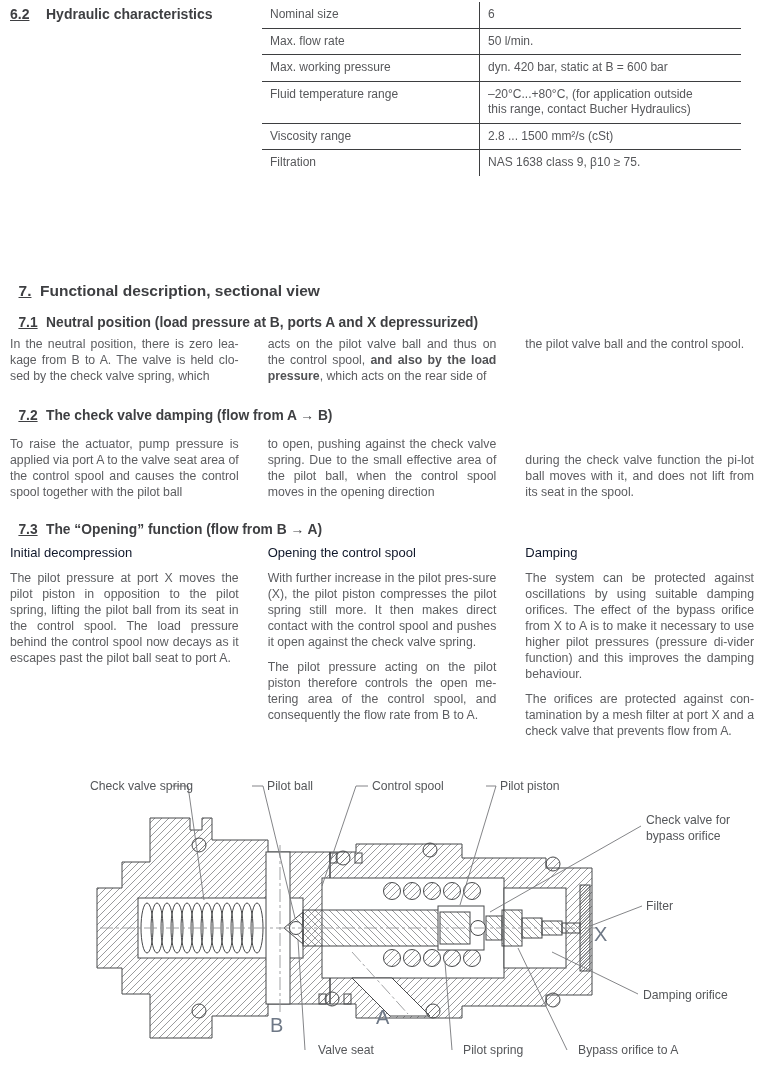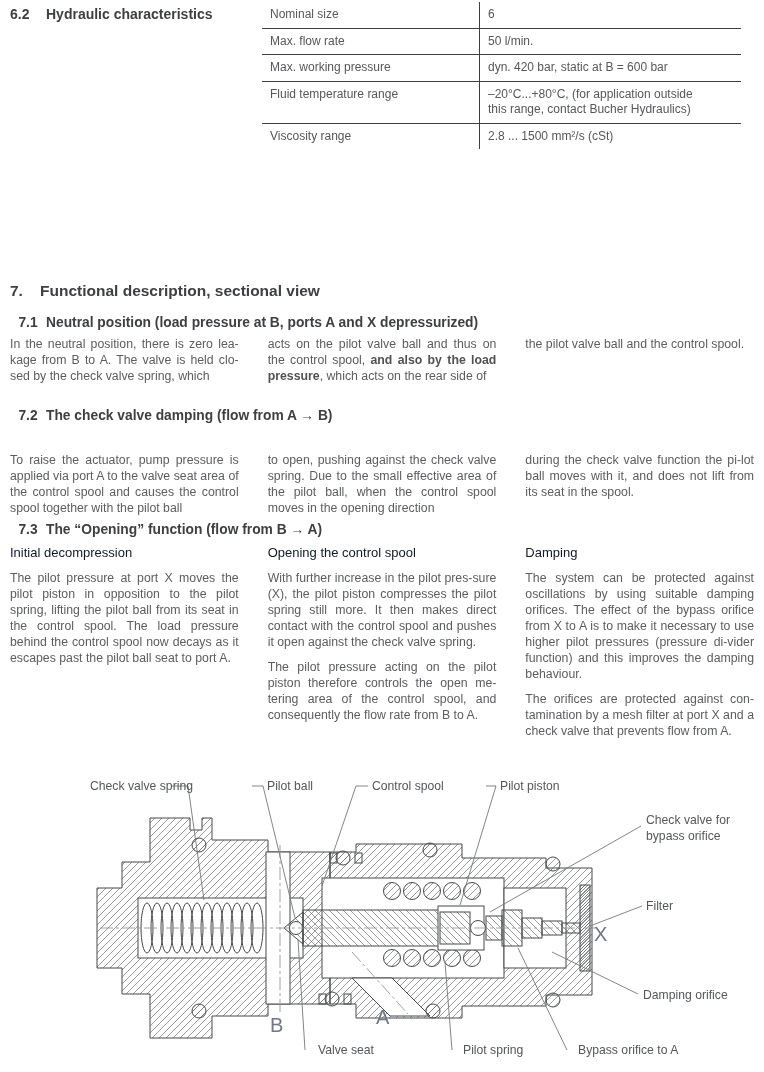--- a/index.html
+++ b/index.html
@@ -1,42 +1,42 @@
 <!DOCTYPE html>
 <html><head>
 <meta charset="utf-8">
 <style>
   html,body{margin:0;padding:0;background:#ffffff;}
   body{width:764px;height:1072px;position:relative;font-family:"Liberation Sans",sans-serif;overflow:hidden;}
   .abs{position:absolute;}
-  .h-num{display:inline-block;}
+  .h-num{display:inline-block;text-decoration:underline;}
   .h-title{display:inline-block;}
   h1,h2,h3{margin:0;font-weight:bold;color:#3e3f42;}
   .h62{left:10px;top:6px;font-size:14px;}
   .h62 .h-num{width:36px;}
-  .h7{left:10px;top:282px;font-size:15.5px;}
+  .h7{left:10px;top:282px;font-size:15.5px;text-align:center;}
   .h7 .h-num{width:30px;}
   .hsub{font-size:13.8px;text-align:center;}
   .hsub .h-num{width:36px;}
   .h71{left:10px;top:315px;}
   .h72{left:10px;top:408px;}
   .h73{left:10px;top:522px;}
   
   .spec-table{position:absolute;left:262px;top:2px;width:479px;border-collapse:collapse;font-size:12px;color:#56575a;}
   .spec-table td{vertical-align:top;padding:5px 4px 5px 8px;line-height:15.5px;}
   .spec-table td.lbl{width:205px;}
   .spec-table td.val{border-left:1px solid #3d3e40;white-space:pre-line;}
   .spec-table tr:not(:last-child) td{border-bottom:1px solid #3d3e40;}
   
   .cols{position:absolute;left:10px;width:744px;display:flex;gap:29px;}
   .col{width:238px;font-size:12.3px;line-height:16px;color:#5c5d60;text-align:justify;}
   .col p{margin:0 0 9px 0;}
   .colhead{font-size:13px;color:#0f172a;margin:0 0 10px 0;}
   .c71{top:336px;}
-  .c72{top:452px;}
+  .c72{top:436px;align-items:flex-end;}
   .c73h{top:545px;}
   .c73{top:570px;}
   b.inline{font-weight:bold;color:#515255;}
   
   .diagram{position:absolute;left:0;top:768px;width:764px;height:304px;}
   svg text{font-family:"Liberation Sans",sans-serif;font-size:12.2px;fill:#55575a;}
   svg text.port{font-size:20px;fill:#6e7886;}
 </style>
 </head>
 <body>
@@ -58,20 +58,24 @@
         <td class="val">dyn. 420 bar, static at B = 600 bar</td>
       </tr>
     <tr>
         <td class="lbl">Fluid temperature range</td>
         <td class="val">–20°C...+80°C, (for application outside
 this range, contact Bucher Hydraulics)</td>
       </tr>
     <tr>
         <td class="lbl">Viscosity range</td>
         <td class="val">2.8 ... 1500 mm²/s (cSt)</td>
+      </tr>
+    <tr>
+        <td class="lbl">Filtration</td>
+        <td class="val">NAS 1638 class 9, β10 ≥ 75.</td>
       </tr>
   </tbody>
 </table>
 
 <h1 class="abs h7"><span class="h-num">7.</span><span class="h-title">Functional description, sectional view</span></h1>
 
 <h3 class="abs hsub h71"><span class="h-num">7.1</span><span class="h-title">Neutral position (load pressure at B, ports A and X depressurized)</span></h3>
 <div class="cols c71">
   <div class="col">In the neutral position, there is zero lea-kage from B to A. The valve is held clo-sed by the check valve spring, which</div>
   <div class="col"><span>acts on the pilot valve ball and thus on the control spool, </span><b class="inline">and also by the load pressure</b><span>, which acts on the rear side of</span></div>

